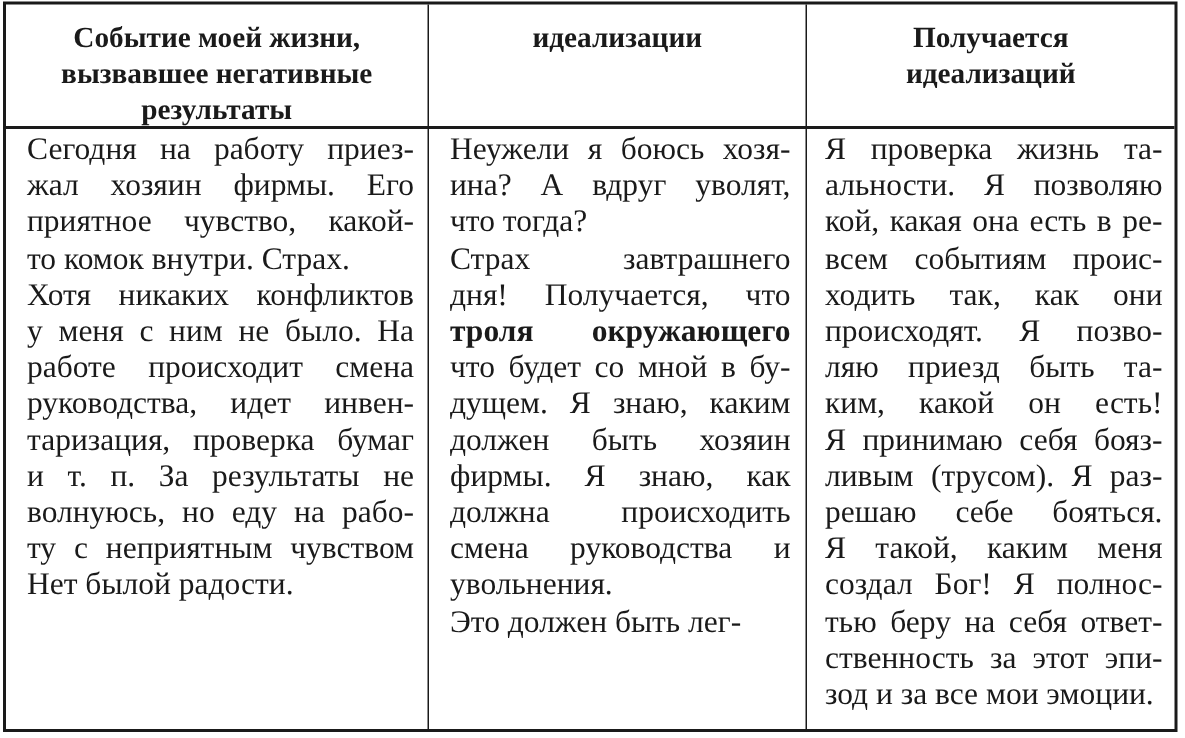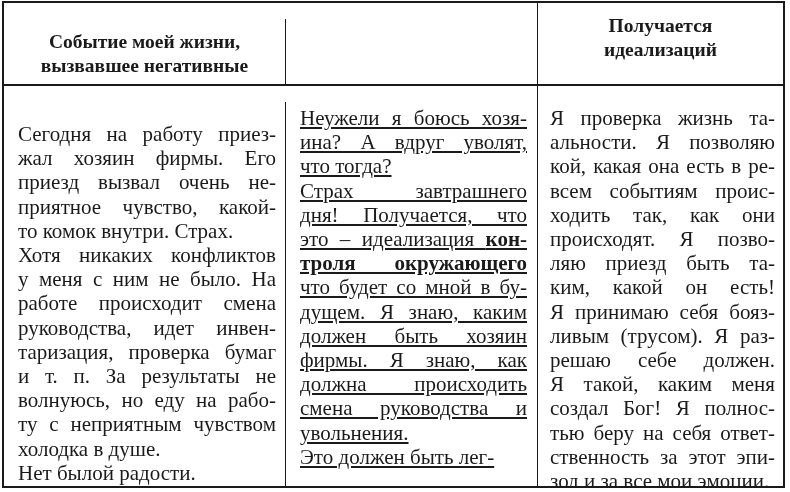--- a/index.html
+++ b/index.html
@@ -12,76 +12,74 @@
     grid-template-rows: 83px 1fr;
     font-family: "Liberation Serif", "DejaVu Serif", serif;
     color: #1a1a1a;
   }
   .cell { box-sizing: border-box; overflow: hidden; }
   .head {
     border-bottom: 2px solid #1a1a1a;
     font-weight: bold; font-size: 19.5px; line-height: 24px;
     text-align: center; padding-top: 11px;
   }
-  .c1 { border-right: 1.5px solid #1a1a1a; margin-top: 16px; }
+  .c1 { border-right: 1.5px solid #1a1a1a; }
   .c2 { border-right: 1.5px solid #1a1a1a; }
   .body {
     font-size: 21px; line-height: 24.2px;
-    padding: 20px 9px 0 14px;
+    padding: 1px 9px 0 14px;
     text-align: justify;
   }
   .body .ln { display: block; text-align: justify; text-align-last: justify; white-space: nowrap; }
   .body .ln.last { text-align-last: left; }
   .body b { font-weight: bold; }
-  .c2.body { padding-left: 14px; padding-right: 10px; text-decoration: underline; }
+  .c2.body { padding-left: 14px; padding-right: 10px; }
   .c3.body { padding-left: 12px; padding-right: 8px; }
   .head .ln { display: block; }
 </style>
 </head>
 <body>
 
 <div class="table">
 
   <div class="cell head c1">
     <span class="ln">Событие моей жизни,</span>
     <span class="ln">вызвавшее негативные</span>
     <span class="ln">результаты</span>
   </div>
   <div class="cell head c2">
+    <span class="ln">идеализации</span>
   </div>
   <div class="cell head c3">
     <span class="ln">Получается</span>
     <span class="ln">идеализаций</span>
   </div>
 
   <div class="cell body c1">
     <span class="ln">Сегодня на работу приез-</span>
     <span class="ln">жал хозяин фирмы. Его</span>
-    <span class="ln">приезд вызвал очень не-</span>
     <span class="ln">приятное чувство, какой-</span>
     <span class="ln last">то комок внутри. Страх.</span>
     <span class="ln">Хотя никаких конфликтов</span>
     <span class="ln">у меня с ним не было. На</span>
     <span class="ln">работе происходит смена</span>
     <span class="ln">руководства, идет инвен-</span>
     <span class="ln">таризация, проверка бумаг</span>
     <span class="ln">и т. п. За результаты не</span>
     <span class="ln">волнуюсь, но еду на рабо-</span>
     <span class="ln">ту с неприятным чувством</span>
-    <span class="ln last">холодка в душе.</span>
     <span class="ln last">Нет былой радости.</span>
   </div>
 
   <div class="cell body c2">
     <span class="ln">Неужели я боюсь хозя-</span>
     <span class="ln">ина? А вдруг уволят,</span>
     <span class="ln last">что тогда?</span>
     <span class="ln">Страх завтрашнего</span>
     <span class="ln">дня! Получается, что</span>
-    <span class="ln"><span>это – идеализация </span><b>кон-</b></span>
     <span class="ln"><b>троля окружающего</b></span>
     <span class="ln">что будет со мной в бу-</span>
     <span class="ln">дущем. Я знаю, каким</span>
     <span class="ln">должен быть хозяин</span>
     <span class="ln">фирмы. Я знаю, как</span>
     <span class="ln">должна происходить</span>
     <span class="ln">смена руководства и</span>
     <span class="ln last">увольнения.</span>
     <span class="ln last">Это должен быть лег-</span>
   </div>
@@ -90,21 +88,21 @@
     <span class="ln">Я проверка жизнь та-</span>
     <span class="ln">альности. Я позволяю</span>
     <span class="ln">кой, какая она есть в ре-</span>
     <span class="ln">всем событиям проис-</span>
     <span class="ln">ходить так, как они</span>
     <span class="ln">происходят. Я позво-</span>
     <span class="ln">ляю приезд быть та-</span>
     <span class="ln">ким, какой он есть!</span>
     <span class="ln">Я принимаю себя бояз-</span>
     <span class="ln">ливым (трусом). Я раз-</span>
-    <span class="ln">решаю себе должен.</span>
+    <span class="ln">решаю себе бояться.</span>
     <span class="ln">Я такой, каким меня</span>
     <span class="ln">создал Бог! Я полнос-</span>
     <span class="ln">тью беру на себя ответ-</span>
     <span class="ln">ственность за этот эпи-</span>
     <span class="ln last">зод и за все мои эмоции.</span>
   </div>
 
 </div>
 
 </body></html>

